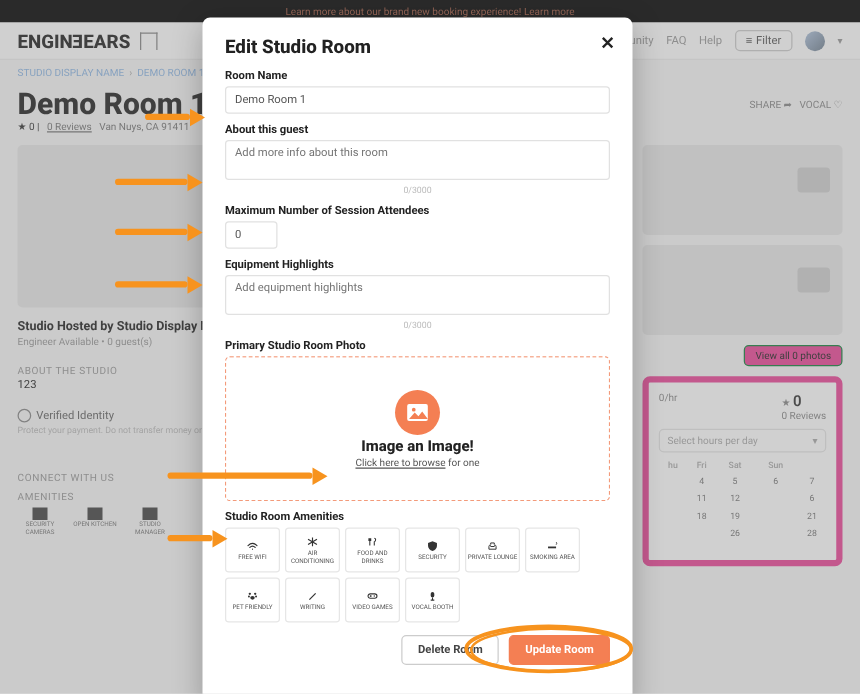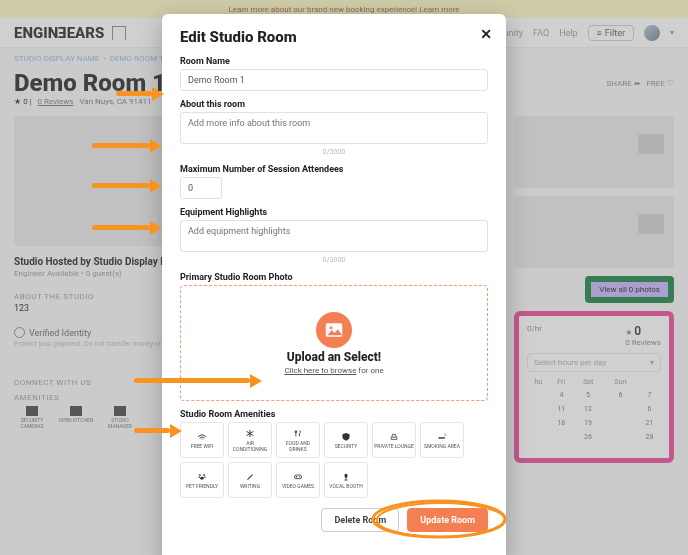--- a/index.html
+++ b/index.html
@@ -1,19 +1,19 @@
 <!DOCTYPE html>
 <html><head>
 <meta charset="utf-8">
 <style>
   *{box-sizing:border-box;margin:0;padding:0;font-family:-apple-system,BlinkMacSystemFont,"Segoe UI",Roboto,Helvetica,Arial,sans-serif}
   body{width:688px;height:555px;overflow:hidden;background:#f7f7f7;position:relative;font-size:11px;color:#222}
   
   .page{position:absolute;top:0;left:0;right:0;bottom:0}
-  .banner{height:18px;background:#fef9c3;display:flex;align-items:center;justify-content:center;font-size:8px;color:#a45b44}
+  .banner{height:18px;background:#000000;display:flex;align-items:center;justify-content:center;font-size:8px;color:#a45b44}
   .topnav{height:30px;background:#fff;display:flex;align-items:center;padding:0 14px;border-bottom:1px solid #eee;position:relative}
   .logo{font-weight:800;letter-spacing:0px;font-size:15px}
   .logo .e{display:inline-block;transform:scaleX(-1)}
   .home-ico{width:14px;height:14px;margin-left:8px;border:1px solid #888;border-bottom:none;position:relative}
   .topnav .right{margin-left:auto;display:flex;align-items:center;gap:10px}
   .nav-link{font-size:9px;color:#999}
   .filter-btn{font-size:9px;color:#555;border:1px solid #ccc;border-radius:4px;padding:2px 8px;display:flex;align-items:center;gap:3px}
   .avatar{width:16px;height:16px;border-radius:50%;background:linear-gradient(135deg,#b0c4de,#708090)}
   .chev{font-size:8px;color:#999}
   .crumb{padding:6px 14px;font-size:8px;color:#aaa}
@@ -36,21 +36,21 @@
   .verified::before{content:"";width:9px;height:9px;border:1px solid #888;border-radius:50%}
   .connect{margin-top:30px;font-size:8px;color:#999;letter-spacing:.5px}
   .amen-label{margin-top:6px;font-size:8px;color:#999;letter-spacing:.5px}
   .amen-row{display:flex;gap:8px;margin-top:4px}
   .amen{width:36px;display:flex;flex-direction:column;align-items:center;gap:1px}
   .amen .ci{width:12px;height:10px;background:#444}
   .amen span{font-size:5px;color:#777;text-align:center;line-height:6px}
   .right-col{width:160px;display:flex;flex-direction:column;gap:8px}
   .ph-card{height:72px;background:#e9e9e9;border-radius:4px;position:relative}
   .ph-card .ph2{position:absolute;right:10px;top:18px;width:26px;height:20px;background:#cfcfcf;border-radius:3px}
-  .view-btn{align-self:flex-end;font-size:8px;background:#c4b5fd;border:6px solid #15803d;border-radius:4px;padding:3px 8px}
+  .view-btn{align-self:flex-end;font-size:8px;background:#ec4899;border:1px solid #15803d;border-radius:4px;padding:3px 8px}
   .rate-card{border:5px solid #ec4899;border-radius:6px;padding:8px;background:#fff}
   .rate-top{display:flex;justify-content:space-between;font-size:8px;color:#888}
   .rate-top .z{font-size:12px;color:#333;font-weight:600}
   .rate-sel{margin-top:6px;font-size:8px;color:#aaa;border:1px solid #e5e5e5;border-radius:4px;padding:4px 6px;display:flex;justify-content:space-between}
   .cal-head{display:flex;align-items:center;margin-top:10px;gap:6px}
   .cal-head .m{font-weight:700;font-size:10px}
   .cal-head .nav{margin-left:auto;width:14px;height:14px;border:1px solid #ddd;border-radius:3px;display:flex;align-items:center;justify-content:center;font-size:8px;color:#888}
   table.cal{width:100%;margin-top:4px;border-collapse:collapse;font-size:7px;color:#777;text-align:center}
   table.cal th{font-weight:500;color:#aaa;padding:2px 0}
   table.cal td{padding:3px 0}
@@ -107,21 +107,21 @@
   </div>
   <div class="crumb">
     <a>STUDIO DISPLAY NAME</a>
     &nbsp;›&nbsp;
     <a>DEMO ROOM 1</a>
   </div>
   <div class="title-row">
     <h1>Demo Room 1</h1>
     <div class="actions">
       <span><span>SHARE</span> ➦</span>
-      <span><span>FREE</span> ♡</span>
+      <span><span>VOCAL</span> ♡</span>
     </div>
   </div>
   <div class="subrow">
     <span class="star">★ 0 |</span>
     <u>0 Reviews</u>
     <span>Van Nuys, CA 91411</span>
   </div>
 
   <div class="content">
     <div class="left-col">
@@ -225,41 +225,41 @@
 
 <div class="dim"></div>
 
 <div class="modal">
   <h2>Edit Studio Room</h2>
   <div class="close">✕</div>
 
   <div class="fld-label">Room Name</div>
   <input class="inp" value="Demo Room 1" style="">
 
-  <div class="fld-label">About this room</div>
+  <div class="fld-label">About this guest</div>
   <textarea class="ta" placeholder="Add more info about this room" style=""></textarea>
   <div class="cc">0/3000</div>
 
   <div class="fld-label">Maximum Number of Session Attendees</div>
   <input class="inp inp-sm" value="0" style="">
 
   <div class="fld-label">Equipment Highlights</div>
   <textarea class="ta" placeholder="Add equipment highlights" style=""></textarea>
   <div class="cc">0/3000</div>
 
   <div class="fld-label">Primary Studio Room Photo</div>
   <div class="upload">
     <div class="up-ico">
       <svg width="18" height="16" viewBox="0 0 24 20">
           <rect x="1" y="1" width="22" height="18" rx="2" fill="#fff"></rect>
           <circle cx="8" cy="7" r="2" fill="#f47f53"></circle>
           <path d="M3 17 L9 10 L13 14 L17 9 L23 17 Z" fill="#f47f53"></path>
         </svg>
     </div>
-    <div class="up-t">Upload an Select!</div>
+    <div class="up-t">Image an Image!</div>
     <div class="up-s"><u>Click here to browse</u><span> for one</span></div>
   </div>
 
   <div class="fld-label">Studio Room Amenities</div>
   <div class="amen-grid" id="amen-grid">
       <div class="amen-box">
         <svg class="ic" viewBox="0 0 14 12">
           <path d="M2 6 Q7 1 12 6 M4 8 Q7 5 10 8 M7 10 L7 10" stroke="#333" stroke-width="1.3" fill="none" stroke-linecap="round"></path>
         </svg>
         <span>FREE WIFI</span>

